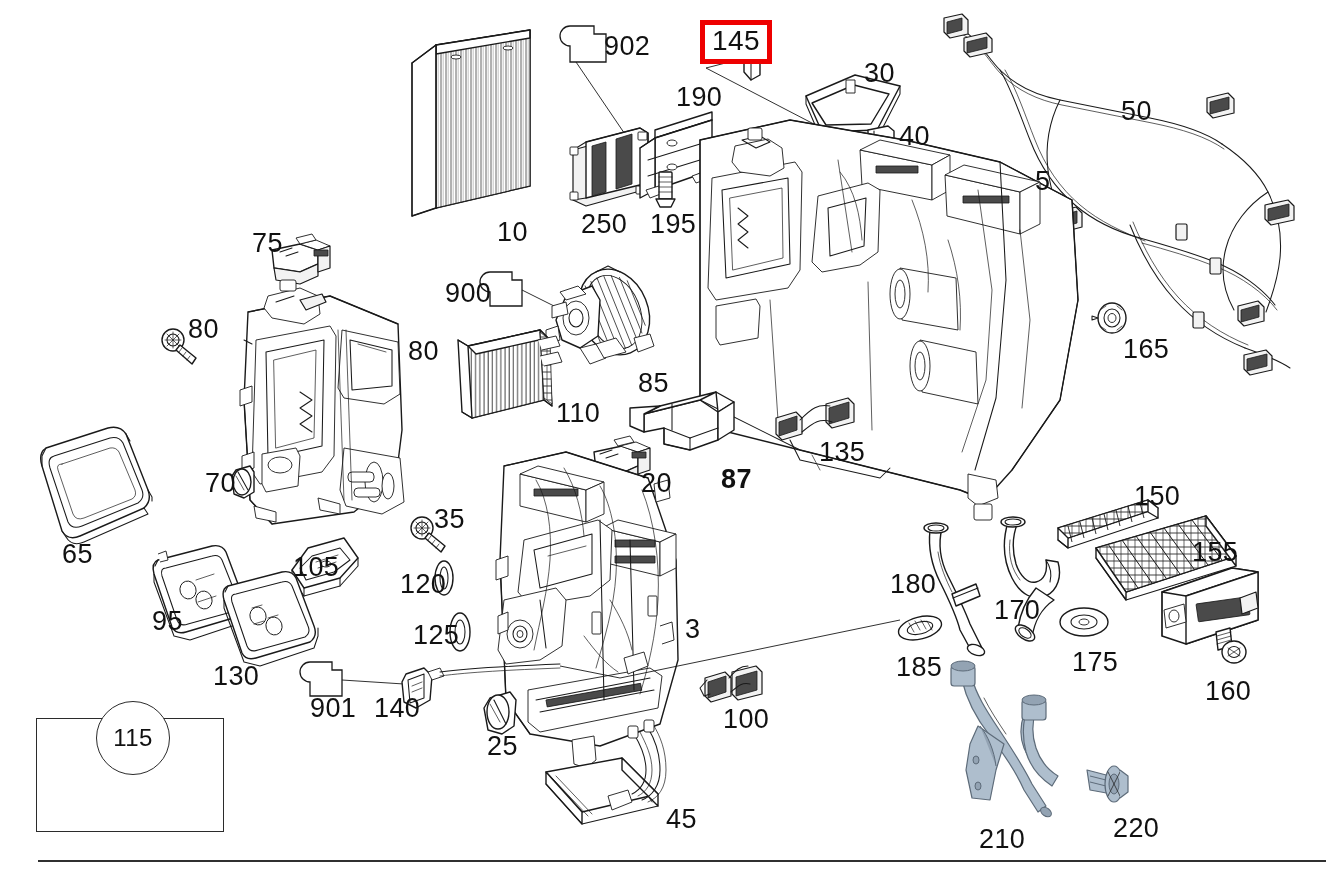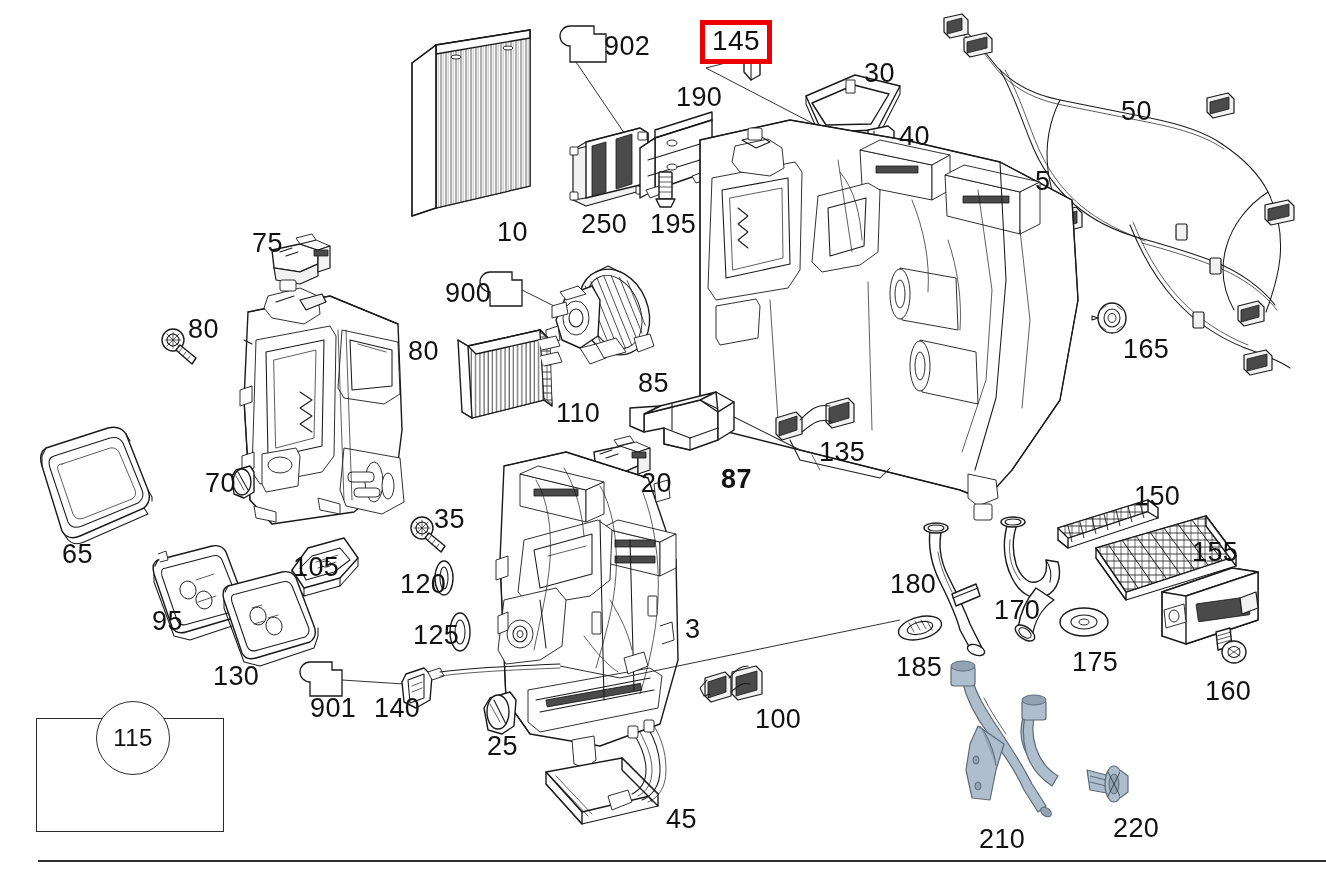--- a/index.html
+++ b/index.html
@@ -743,21 +743,21 @@
       <div class="lbl" style="left: 413px; top: 622px;">125</div>
       <div class="lbl" style="left: 685px; top: 616px;">3</div>
       <div class="lbl" style="left: 890px; top: 571px;">180</div>
       <div class="lbl" style="left: 994px; top: 597px;">170</div>
       <div class="lbl" style="left: 1072px; top: 649px;">175</div>
       <div class="lbl" style="left: 896px; top: 654px;">185</div>
       <div class="lbl" style="left: 1205px; top: 678px;">160</div>
       <div class="lbl" style="left: 213px; top: 663px;">130</div>
       <div class="lbl" style="left: 310px; top: 695px;">901</div>
       <div class="lbl" style="left: 374px; top: 695px;">140</div>
-      <div class="lbl" style="left: 723px; top: 706px; margin-left: 32px;">100</div>
+      <div class="lbl" style="left: 723px; top: 706px;">100</div>
       <div class="lbl" style="left: 487px; top: 733px;">25</div>
       <div class="lbl circled" style="left: 96px; top: 701px;">115</div>
       <div class="lbl" style="left: 666px; top: 806px;">45</div>
       <div class="lbl" style="left: 979px; top: 826px;">210</div>
       <div class="lbl" style="left: 1113px; top: 815px;">220</div>
     </div>
 
 <div class="footer-rule"></div>
 
 </div>

